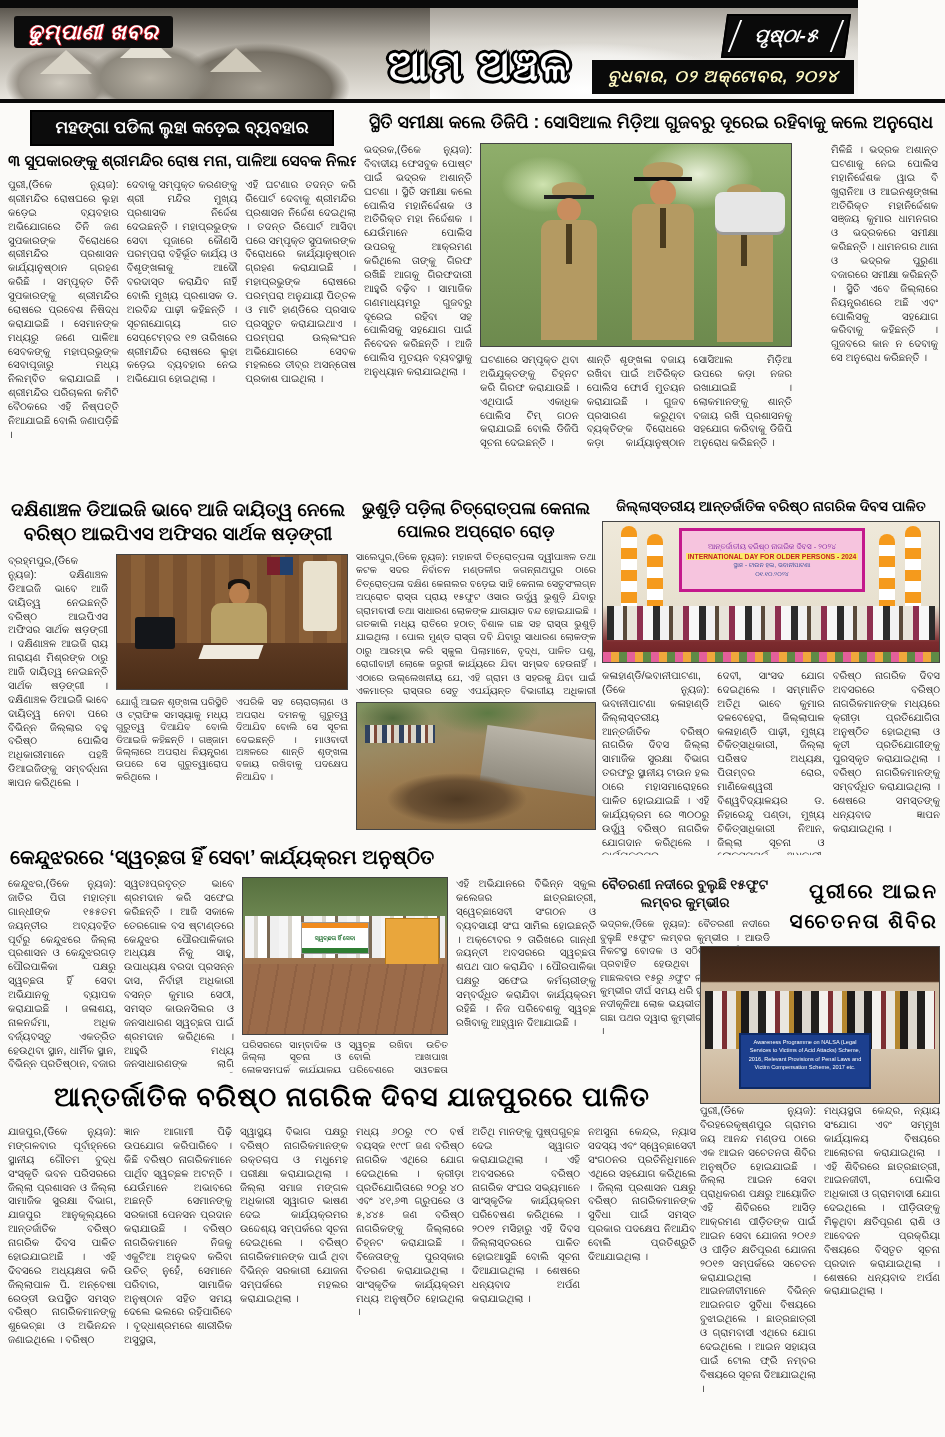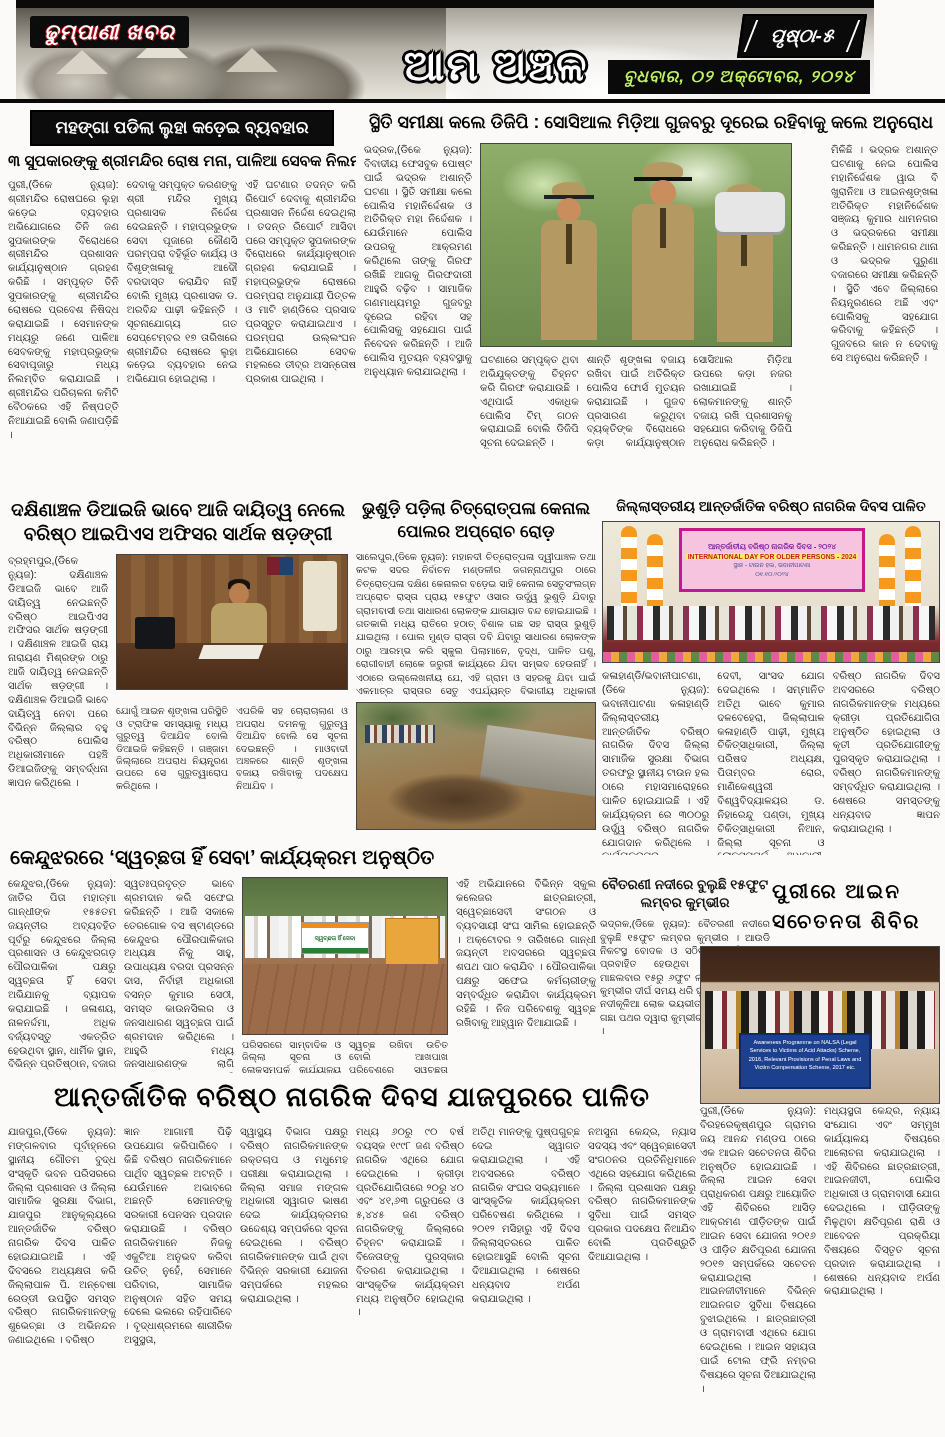--- a/index.html
+++ b/index.html
@@ -1,19 +1,19 @@
 <!DOCTYPE html>
 <html><head>
 <meta charset="utf-8">
 <style>
   html,body{margin:0;padding:0;background:#888;}
   #page{position:relative;width:945px;height:1437px;background:#fbfaf8;overflow:hidden;
         font-family:"Liberation Sans","DejaVu Sans",sans-serif;color:#111;}
   
-  #masthead{position:absolute;left:0;top:0;width:858px;height:100px;background:#fff;overflow:hidden;margin-left:16px;}
+  #masthead{position:absolute;left:0;top:0;width:858px;height:100px;background:#fff;overflow:hidden;}
   #mast-topbar{position:absolute;left:0;top:0;width:945px;height:11px;background:#0a0a0a;}
   #mast-art{position:absolute;left:0;top:8px;width:520px;height:92px;
     background:
       radial-gradient(90px 50px at 150px 70px,#b9b3a6 0%,#8d887d 55%,transparent 70%),
       radial-gradient(120px 60px at 260px 80px,#a49e92 0%,#756f64 60%,transparent 75%),
       radial-gradient(70px 45px at 60px 75px,#cfcabf 0%,#9a948a 60%,transparent 78%),
       linear-gradient(180deg,#5c574f 0%,#b7b2a8 45%,#e8e5de 100%);}
   .hut{position:absolute;border-left:26px solid transparent;border-right:26px solid transparent;border-bottom:24px solid #e4e0d4;filter:blur(.4px);}
   #mast-cloud{position:absolute;left:430px;top:8px;width:515px;height:92px;
     background:
@@ -24,21 +24,21 @@
      font-size:21px;font-weight:bold;font-style:italic;border-radius:3px;
      text-shadow:1px 1px 0 #c1121f,-1px 0 0 #c1121f;letter-spacing:1px;}
   #section-title{position:absolute;left:300px;top:42px;width:360px;text-align:center;
      font-size:42px;font-weight:bold;color:#fff;letter-spacing:2px;
      text-shadow:-2px -2px 0 #000,2px -2px 0 #000,-2px 2px 0 #000,2px 2px 0 #000,0 3px 0 #000,3px 0 0 #000,-3px 0 0 #000,0 -3px 0 #000;}
   #page-box{position:absolute;right:10px;top:14px;width:120px;height:40px;background:#0a0a0a;color:#fff;
      display:flex;align-items:center;justify-content:center;font-size:19px;font-style:italic;font-weight:bold;
      transform:skewX(-8deg);border:2px solid #000;}
   #page-box:before,#page-box:after{content:"";position:absolute;top:4px;bottom:4px;width:2px;background:#fff;transform:skewX(-14deg);}
   #page-box:before{left:8px;} #page-box:after{right:8px;}
-  #date-box{position:absolute;right:4px;top:60px;width:262px;height:34px;background:#0a0a0a;color:#bef264;
+  #date-box{position:absolute;right:4px;top:60px;width:262px;height:34px;background:#0a0a0a;color:#fef9c3;
      display:flex;align-items:center;justify-content:center;font-size:17px;font-style:italic;font-weight:bold;letter-spacing:1px;}
   #mast-rule{position:absolute;left:0;top:99px;width:945px;height:4px;background:#0a0a0a;}
   
   .art{position:absolute;}
   .cols{display:flex;gap:8px;}
   .c{flex:1;font-size:10.2px;line-height:1.36;text-align:justify;color:#141414;overflow:hidden;}
   .hl{font-weight:bold;color:#000;}
   .photo{border:1px solid #444;box-sizing:border-box;position:relative;overflow:hidden;}
   .crowd{position:absolute;filter:blur(.4px);}
   
@@ -78,21 +78,21 @@
       radial-gradient(50px 26px at 15% 12%,#50683c 0%,transparent 75%),
       radial-gradient(70px 30px at 55% 8%,#5d7a44 0%,transparent 75%),
       linear-gradient(170deg,#7e9460 0%,#9a8a63 30%,#9b7a4e 55%,#8a6a42 100%);}
   #canal-wall{position:absolute;right:-8px;top:30px;width:120px;height:56px;background:linear-gradient(180deg,#b9b4a8,#8f8a7e);transform:rotate(8deg);border:1px solid #6d6а62;}
   #canal-pit{position:absolute;left:30px;bottom:4px;width:140px;height:52px;background:radial-gradient(closest-side,#4f3a24,#6b5134 70%,transparent);border-radius:50%;}
   
   #hl-kal{font-size:14px;white-space:nowrap;text-align:center;overflow:hidden;margin-bottom:6px;}
   #photo-kal{width:338px;height:142px;background:linear-gradient(180deg,#efe9da 0%,#e7e0cf 60%,#7c2b2e 86%,#6b2326 100%);}
   #kal-banner{position:absolute;left:76px;top:6px;width:186px;height:64px;background:#f6c4de;border:3px solid #c4198c;
       display:flex;flex-direction:column;align-items:center;justify-content:center;gap:1px;padding:2px;box-sizing:border-box;}
-  .kal-b1{font-size:7.5px;font-weight:bold;color:#7c1f9e;white-space:nowrap;overflow:hidden;max-width:176px;}
+  .kal-b1{font-size:7.5px;font-weight:normal;color:#7c1f9e;white-space:nowrap;overflow:hidden;max-width:176px;}
   .kal-b2{font-size:6.8px;font-weight:bold;color:#c0202a;background:#fce96a;padding:0 2px;white-space:nowrap;overflow:hidden;max-width:176px;}
   .kal-b3{font-size:6.2px;color:#1c3f8e;white-space:nowrap;}
   .kal-b4{font-size:6.2px;color:#1c3f8e;}
   .balloons{position:absolute;top:4px;width:16px;height:92px;border-radius:8px;
       background:repeating-linear-gradient(180deg,#f59a1c 0 11px,#ffffff 11px 22px);}
   #kal-people{left:4px;right:4px;bottom:22px;height:34px;
       background:repeating-linear-gradient(90deg,#2b2b2b 0 7px,#f2f2f2 7px 16px,#5a4a3a 16px 20px,#e8e4da 20px 30px,#8d2f4f 30px 36px,#f7f7f7 36px 46px);}
   #kal-garland{position:absolute;left:0;right:0;bottom:0;height:10px;
       background:repeating-linear-gradient(90deg,#e45f9a 0 8px,#f0a73c 8px 16px,#5f8a46 16px 24px);}
   
@@ -105,21 +105,21 @@
       display:flex;align-items:center;justify-content:center;font-size:6px;font-weight:bold;color:#1a6b2a;text-align:center;overflow:hidden;}
   #ken-banner:before{content:"";position:absolute;left:0;top:0;right:0;height:5px;background:#f08a1d;}
   #ken-banner:after{content:"";position:absolute;left:0;bottom:0;right:0;height:5px;background:#2e7d32;}
   #ken-obanner{position:absolute;right:8px;top:40px;width:52px;height:60px;background:#e9a63c;border:1px solid #b97b16;}
   #ken-ground{position:absolute;left:0;right:0;bottom:0;height:70px;
       background:repeating-linear-gradient(100deg,#9b6b4a 0 16px,#8f6143 16px 18px);}
   .mini{font-size:9.6px;line-height:1.3;text-align:justify;overflow:hidden;}
   
   #hl-croc{font-size:13.5px;font-weight:bold;text-align:center;line-height:1.35;margin-bottom:5px;}
   
-  #hl-puri{font-size:20px;text-align:left;line-height:1.5;letter-spacing:2px;}
+  #hl-puri{font-size:20px;text-align:right;line-height:1.5;letter-spacing:2px;}
   #photo-puri{width:240px;height:158px;background:linear-gradient(180deg,#3a2519 0%,#4a2e1d 22%,#cdb9a0 23%,#d8c9b2 60%,#c8b093 100%);}
   #puri-crowd{left:4px;right:4px;top:44px;height:58px;
       background:repeating-linear-gradient(90deg,#22201e 0 8px,#f4f2ee 8px 17px,#7d2f33 17px 22px,#e9e6df 22px 31px,#b5872f 31px 36px,#1c1a19 36px 44px,#ddd8cf 44px 53px);}
   #puri-banner{position:absolute;left:38px;top:86px;width:132px;height:56px;background:#1c3f8e;border:2px solid #0e2a66;
       color:#fff;font-size:5.6px;line-height:1.5;text-align:center;padding:3px;box-sizing:border-box;overflow:hidden;}
   
   #hl-jaj{font-size:27px;white-space:nowrap;overflow:hidden;text-align:center;margin-bottom:12px;letter-spacing:1px;}
 </style>
 </head>
 <body>
@@ -200,21 +200,21 @@
         <div id="photo-dig" class="photo">
           <div id="dig-curtain"></div>
           <div id="dig-flag"></div>
           <div id="dig-man-hair"></div>
           <div id="dig-man-face"></div>
           <div id="dig-man-body"></div>
           <div id="dig-desk"></div>
           <div id="dig-monitor"></div>
           <div id="dig-paper"></div>
         </div>
-        <div class="cols" style="height:128px;margin-top:15px;">
+        <div class="cols" style="height:128px;margin-top:6px;">
           <div class="c mini">ଯୋଗୁଁ ଆଇନ ଶୃଙ୍ଖଳା ପରିସ୍ଥିତି ଓ ଟ୍ରାଫିକ ସମସ୍ୟାକୁ ମଧ୍ୟ ଗୁରୁତ୍ୱ ଦିଆଯିବ ବୋଲି ଡିଆଇଜି କହିଛନ୍ତି । ଗଞ୍ଜାମ ଜିଲ୍ଲାରେ ଅପରାଧ ନିୟନ୍ତ୍ରଣ ଉପରେ ସେ ଗୁରୁତ୍ୱାରୋପ କରିଥିଲେ ।</div>
           <div class="c mini">ଏପରିକି ସହ ଚୋରାଚାଲାଣ ଓ ଅପରାଧ ଦମନକୁ ଗୁରୁତ୍ୱ ଦିଆଯିବ ବୋଲି ସେ ସୂଚନା ଦେଇଛନ୍ତି । ମାଓବାଦୀ ଅଞ୍ଚଳରେ ଶାନ୍ତି ଶୃଙ୍ଖଳା ବଜାୟ ରଖିବାକୁ ପଦକ୍ଷେପ ନିଆଯିବ ।</div>
         </div>
       </div>
     </div>
   </div>
 
   <div class="art" style="left:356px;top:498px;width:240px;height:344px;">
     <div id="hl-canal" class="hl">ଭୁଶୁଡ଼ି ପଡ଼ିଲା ଚିତ୍ରୋତ୍ପଳା କେନାଲ ପୋଲର ଅପ୍ରୋଚ ରୋଡ଼</div>
     <div id="canal-body">ସାଲେପୁର,(ଡିକେ ନ୍ୟୁଜ): ମହାନଦୀ ଚିତ୍ରୋତ୍ପଳା ଦ୍ୱୀପାଞ୍ଚଳ ତଥା କଟକ ସଦର ନିର୍ବାଚନ ମଣ୍ଡଳୀର ଜଗନ୍ନାଥପୁର ଠାରେ ଚିତ୍ରୋତ୍ପଳା ଦକ୍ଷିଣ କେନାଲର ବଡ଼େଇ ସାହି କେନାଲ ସେତୁସଂଲଗ୍ନ ଅପ୍ରୋଚ ରାସ୍ତା ପ୍ରାୟ ୧୫ଫୁଟ ଓସାର ଉର୍ଦ୍ଧ୍ୱ ଭୁଶୁଡ଼ି ଯିବାରୁ ଗ୍ରାମବାସୀ ତଥା ସାଧାରଣ ଲୋକଙ୍କ ଯାତାୟାତ ବନ୍ଦ ହୋଇଯାଇଛି । ଗତକାଲି ମଧ୍ୟ ରାତିରେ ହଠାତ୍ ବିଶାଳ ଗଛ ସହ ରାସ୍ତା ଭୁଶୁଡ଼ି ଯାଇଥିଲା । ପୋଲ ମୁଣ୍ଡ ରାସ୍ତା ଦବି ଯିବାରୁ ସାଧାରଣ ଲୋକଙ୍କ ଠାରୁ ଆରମ୍ଭ କରି ସ୍କୁଲ ପିଲାମାନେ, ବୃଦ୍ଧ, ପାଳିତ ପଶୁ, ରୋଗୀବାହୀ ଲୋକେ ଜରୁରୀ କାର୍ଯ୍ୟରେ ଯିବା ସମ୍ଭବ ହେଉନାହିଁ । ଏଠାରେ ଉଲ୍ଲେଖନୀୟ ଯେ, ଏହି ଗ୍ରାମ ଓ ସହରକୁ ଯିବା ପାଇଁ ଏକମାତ୍ର ରାସ୍ତାର ସେତୁ ଏପର୍ଯ୍ୟନ୍ତ ବିଭାଗୀୟ ଅଧିକାରୀ ପଦକ୍ଷେପ ନେଇନଥିବାବେଳେ ଲୋକେ ଯାତାୟାତ ପାଇଁ ଦୁର୍ବିଷହ ସମସ୍ୟାର ସମ୍ମୁଖୀନ ହେଉଛନ୍ତି । ତୁରନ୍ତ ପୋଲମୁଣ୍ଡ ରାସ୍ତା ନିର୍ମାଣ ପାଇଁ ଗ୍ରାମବାସୀ ଦାବି କରିଛନ୍ତି ।</div>

